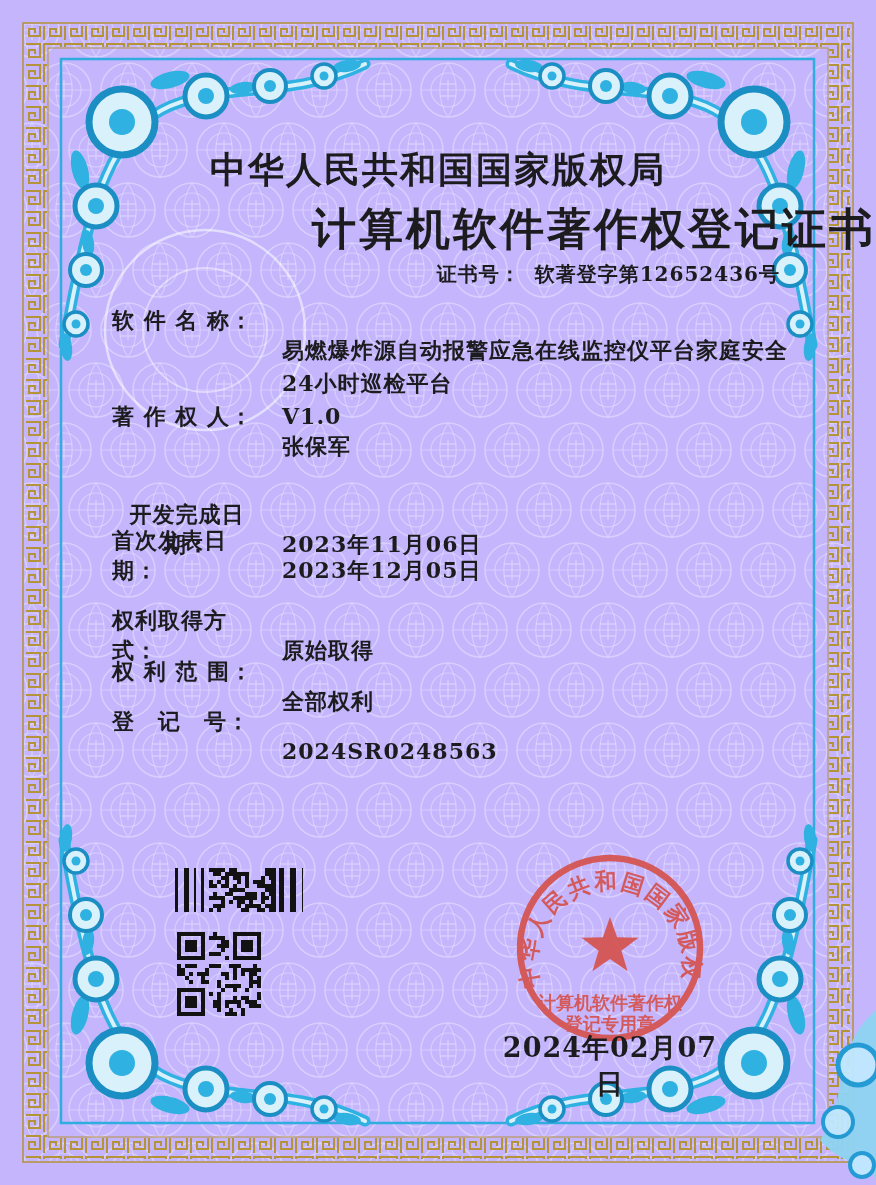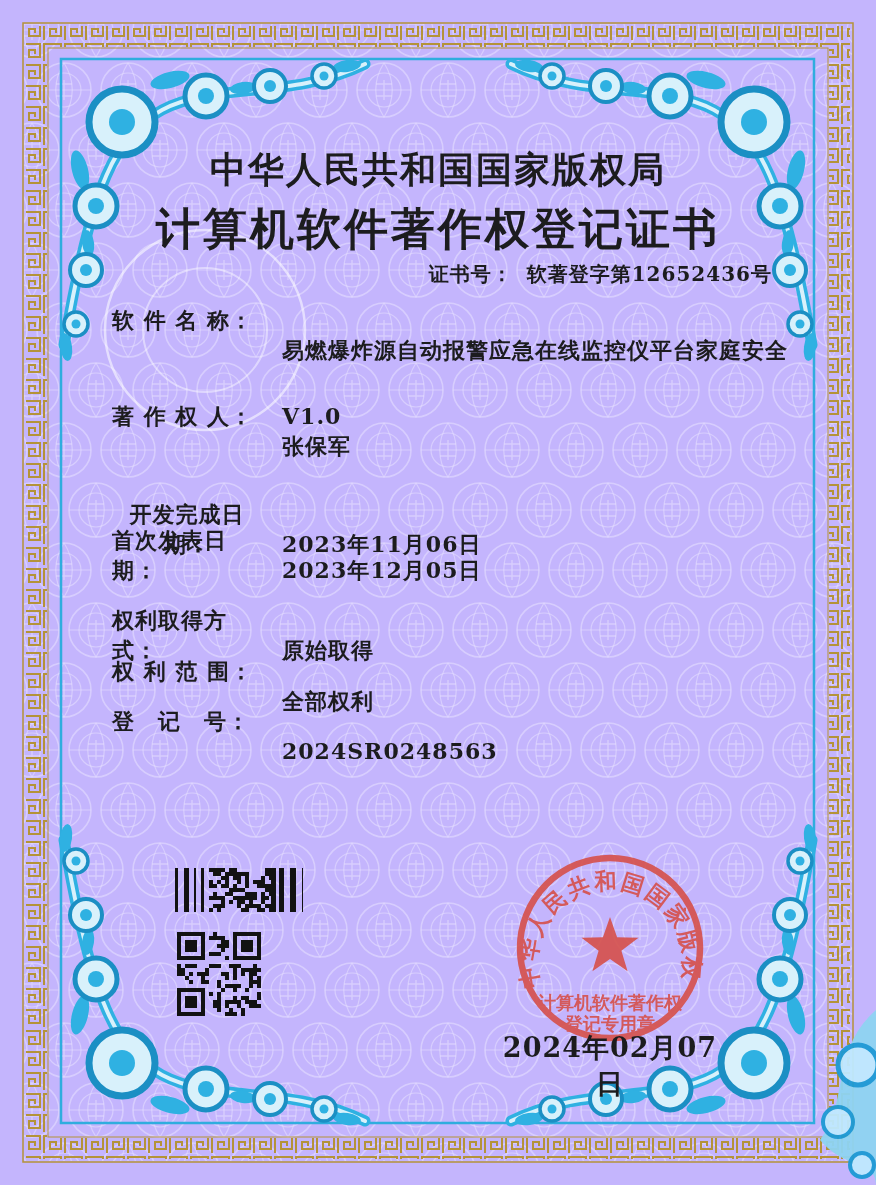--- a/index.html
+++ b/index.html
@@ -12,24 +12,24 @@
     color:#1c1c1e;
   }
   .frame-svg{position:absolute;left:0;top:0;width:876px;height:1185px;}
   .content{position:absolute;left:0;top:0;width:876px;height:1185px;}
   .authority{
     position:absolute;top:146px;left:0;width:876px;
     text-align:center;font-size:36px;font-weight:700;letter-spacing:2px;
   }
   .cert-title{
     position:absolute;top:200px;left:0;width:876px;
-    text-align:center;font-size:44px;font-weight:700;letter-spacing:3px;
+    text-align:right;font-size:44px;font-weight:700;letter-spacing:3px;
   }
   .certno{
-    position:absolute;top:261px;right:104px;
+    position:absolute;top:261px;right:96px;
     font-size:20px;font-weight:700;letter-spacing:1px;
   }
   .certno .gap{display:inline-block;width:14px;}
   .field-row{position:absolute;left:112px;font-size:22px;font-weight:700;}
   .field-label{display:inline-block;width:150px;vertical-align:top;letter-spacing:1px;}
   .field-value{display:inline-block;vertical-align:top;margin-left:20px;max-width:545px;line-height:33px;letter-spacing:1px;margin-top:28px;}
   .r1{top:306px;}
   .r2{top:402px;}
   .r3{top:500px;text-align:center;}
   .r4{top:526px;}
@@ -130,21 +130,21 @@
 
     <div class="authority">中华人民共和国国家版权局</div>
 
     <div class="cert-title">计算机软件著作权登记证书</div>
 
     <div class="certno">
       <span>证书号：</span><span class="gap"></span><span>软著登字第12652436号</span>
     </div>
 
     <div class="field-row r1">
-      <span class="field-label">软 件 名 称：</span><span class="field-value"><span>易燃爆炸源自动报警应急在线监控仪平台家庭安全</span><br><br><span>V1.0</span></span>
+      <span class="field-label">软 件 名 称：</span><span class="field-value"><span>易燃爆炸源自动报警应急在线监控仪平台家庭安全</span><br><span>24小时巡检平台</span><br><span>V1.0</span></span>
     </div>
 
     <div class="field-row r2">
       <span class="field-label">著 作 权 人：</span><span class="field-value">张保军</span>
     </div>
 
     <div class="field-row r3">
       <span class="field-label">开发完成日期：</span><span class="field-value">2023年11月06日</span>
     </div>
 

